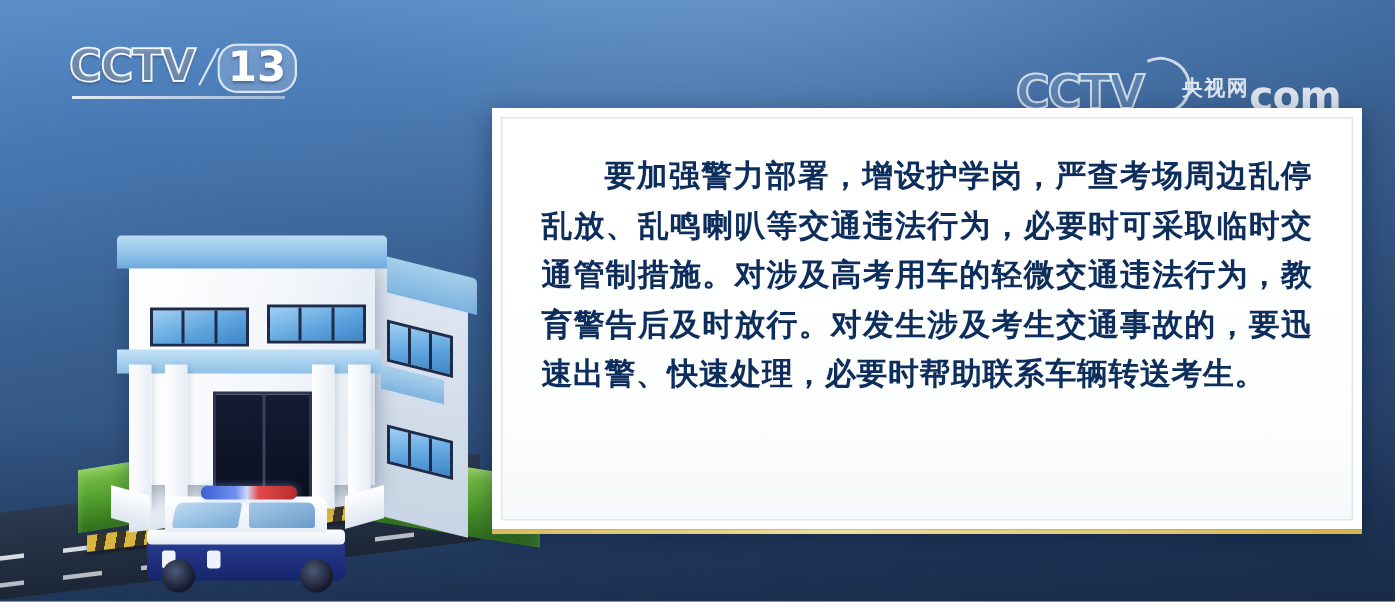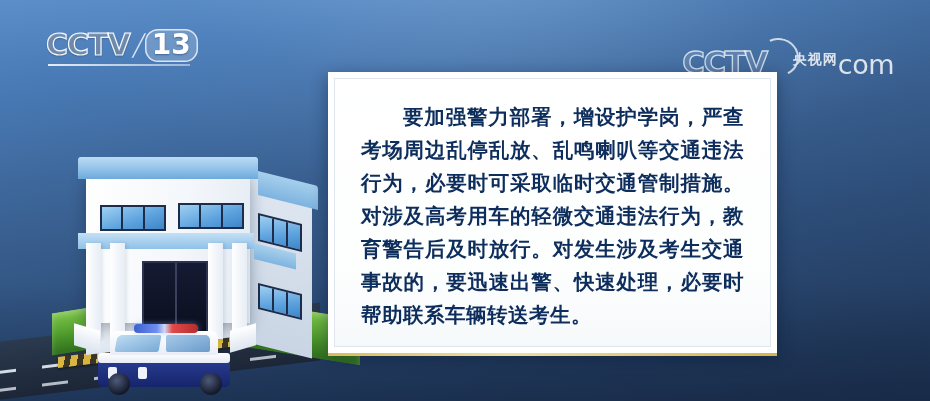--- a/index.html
+++ b/index.html
@@ -65,21 +65,21 @@
     position:relative;width:42px;height:40px;margin:0 -6px 0 -10px;
   }
   .wm-arc::before{
     content:"";position:absolute;left:2px;top:0;width:36px;height:34px;
     border:2.2px solid rgba(255,255,255,.9);border-radius:50%;
     border-bottom-color:transparent;border-left-color:transparent;
     transform:rotate(18deg);
   }
   .wm-right{display:flex;align-items:flex-start;line-height:1;}
   .wm-cn{font-size:14px;font-weight:bold;color:#ffffff;letter-spacing:1px;margin-bottom:1px;}
-  .wm-com{font-size:27px;font-weight:normal;color:#ffffff;letter-spacing:-0.5px;line-height:26px;}
+  .wm-com{font-size:27px;font-weight:bold;color:#ffffff;letter-spacing:-0.5px;line-height:26px;}
 
   
   .scene{position:absolute;left:0;bottom:0;width:360px;height:290px;}
 
   .ground-road{
     position:absolute;left:-10px;bottom:0;width:330px;height:58px;
     background:linear-gradient(180deg,#2b3a4f 0%,#1c2636 100%);
     transform:skewY(-7deg);transform-origin:left bottom;
   }
   .lane{
@@ -216,21 +216,21 @@
   .wheel.bw{left:104px;}
   .headlamp{
     position:absolute;bottom:18px;width:9px;height:12px;border-radius:2px;
     background:#eef3fb;
   }
   .headlamp.a{left:12px;}
   .headlamp.b{left:42px;}
 
   
   .panel{
-    position:absolute;left:328px;top:72px;width:449px;height:281px;
+    position:absolute;left:328px;top:72px;width:580px;height:281px;
     background:#ffffff;
     padding:6px;
     box-sizing:border-box;
     box-shadow:0 5px 16px rgba(5,20,45,.42);
   }
   .panel::after{
     content:"";position:absolute;left:0;right:0;bottom:-3px;height:3px;
     background:linear-gradient(90deg,#d9bc5a,#efdf9c 40%,#d4b44e);
   }
   .panel-inner{

